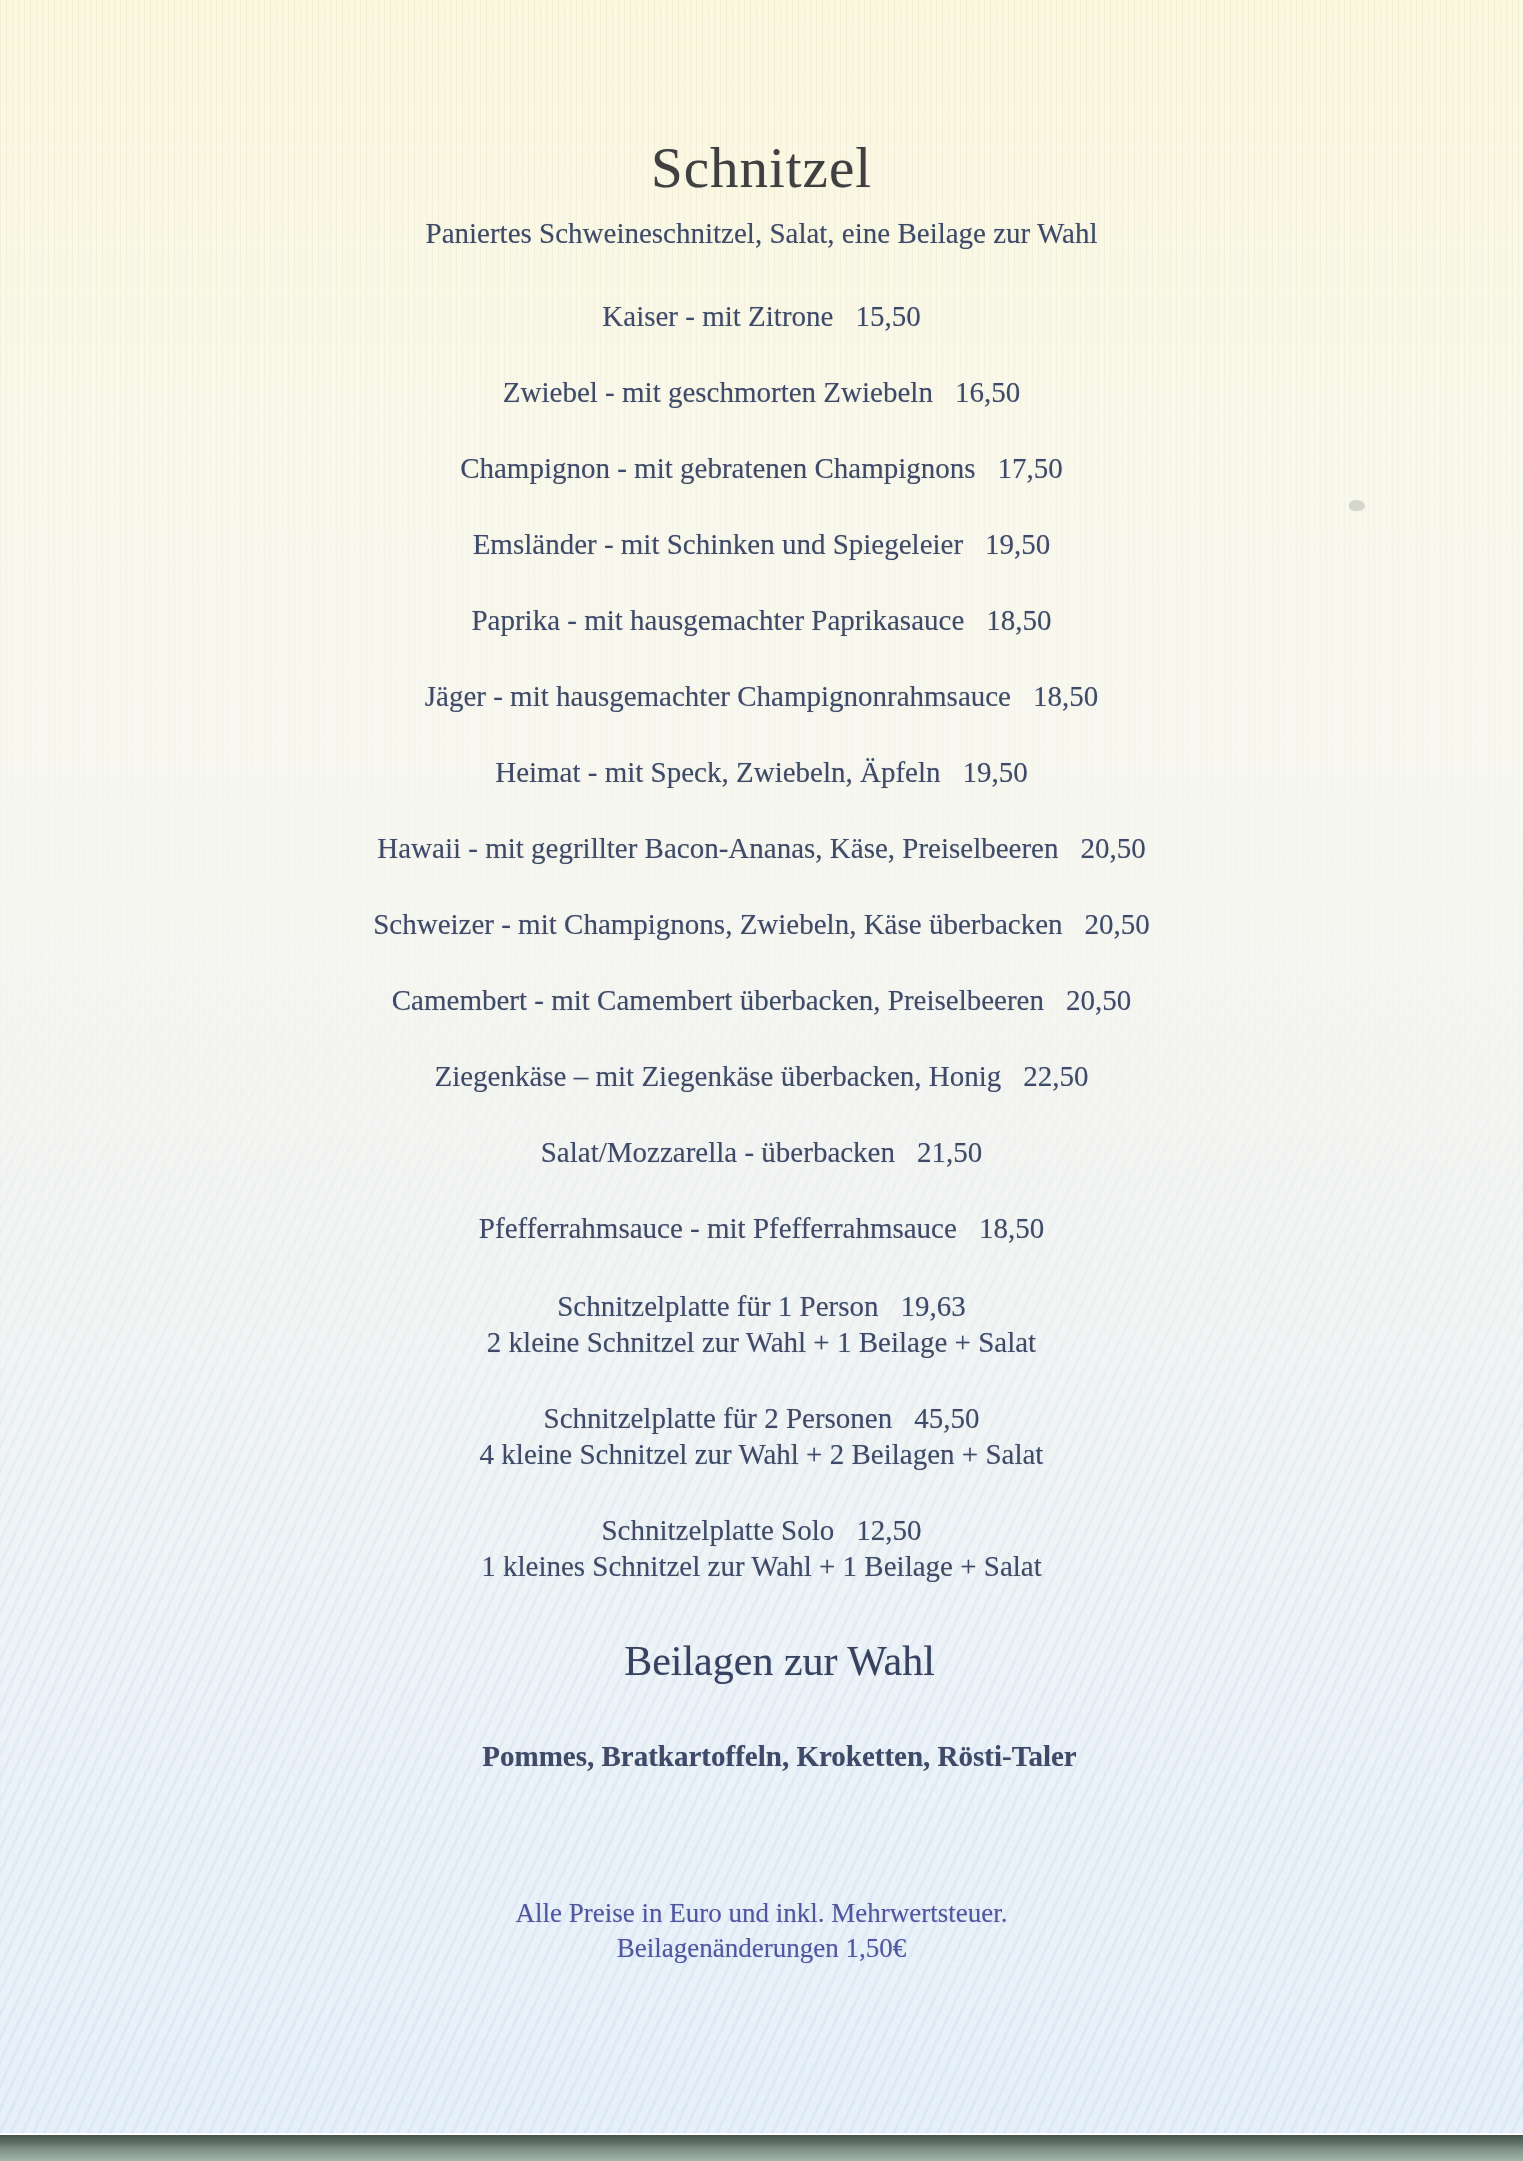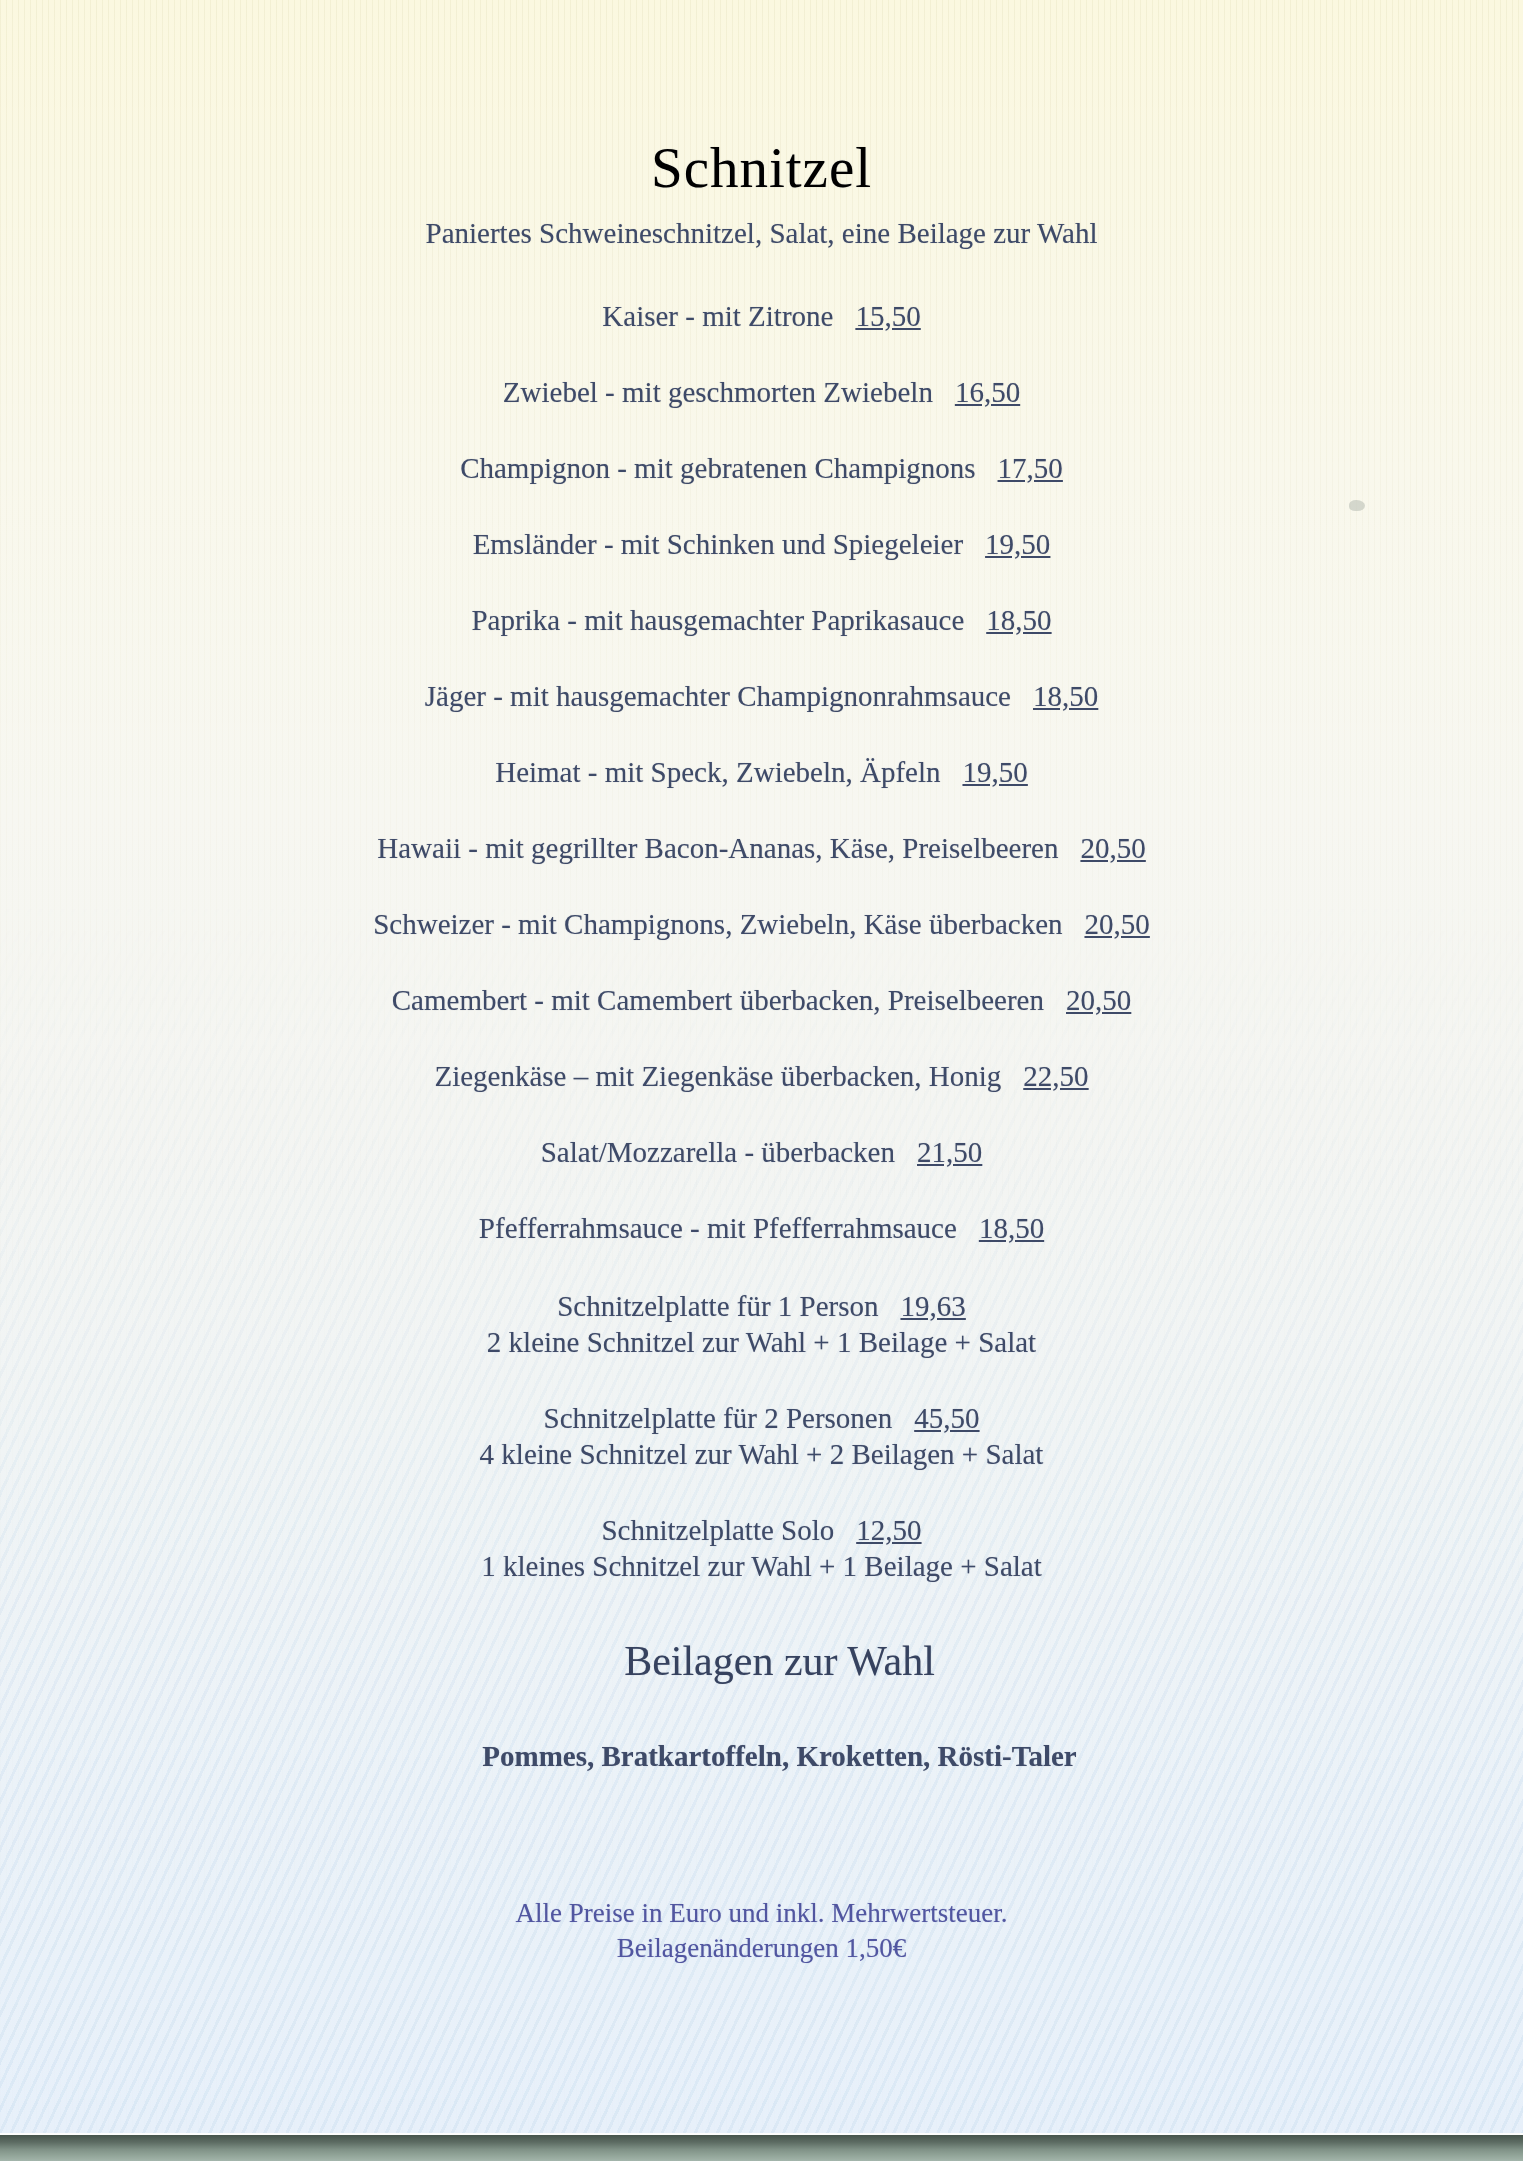--- a/index.html
+++ b/index.html
@@ -43,26 +43,26 @@
     border-radius:50% 60% 55% 45%;background:#b7bcb2;opacity:.55;
   }
   
   .content{
     position:relative;width:100%;text-align:center;
     color:#3e4a68;padding-top:138px;
     text-shadow:0 0 1px rgba(62,74,104,.35);
   }
   .title{
     font-size:57px;line-height:60px;font-weight:400;margin:0;
-    color:#000000;letter-spacing:1px;
+    color:#404040;letter-spacing:1px;
   }
   .subtitle{font-size:29px;line-height:34px;margin-top:18px;}
   .items{margin-top:50px;}
   .item{font-size:29px;line-height:32px;margin-bottom:44px;white-space:nowrap;}
-  .price{display:inline-block;margin-left:22px;text-decoration:underline;}
+  .price{display:inline-block;margin-left:22px;}
   .platters{margin-top:5px;}
   .platter{margin-bottom:40px;}
   .platter-line{font-size:29px;line-height:36px;white-space:nowrap;}
   .platter-desc{font-size:29px;line-height:36px;white-space:nowrap;}
   .sides{margin-top:54px;padding-left:36px;}
   .sides-heading{font-size:42px;line-height:46px;font-weight:400;margin:0;color:#36425f;}
   .sides-options{font-size:29px;line-height:32px;margin-top:56px;font-weight:bold;}
   .footer{margin-top:124px;color:#5156a0;text-shadow:0 0 1px rgba(81,86,160,.35);}
   .footer-line{font-size:27px;line-height:35px;}
 </style>

